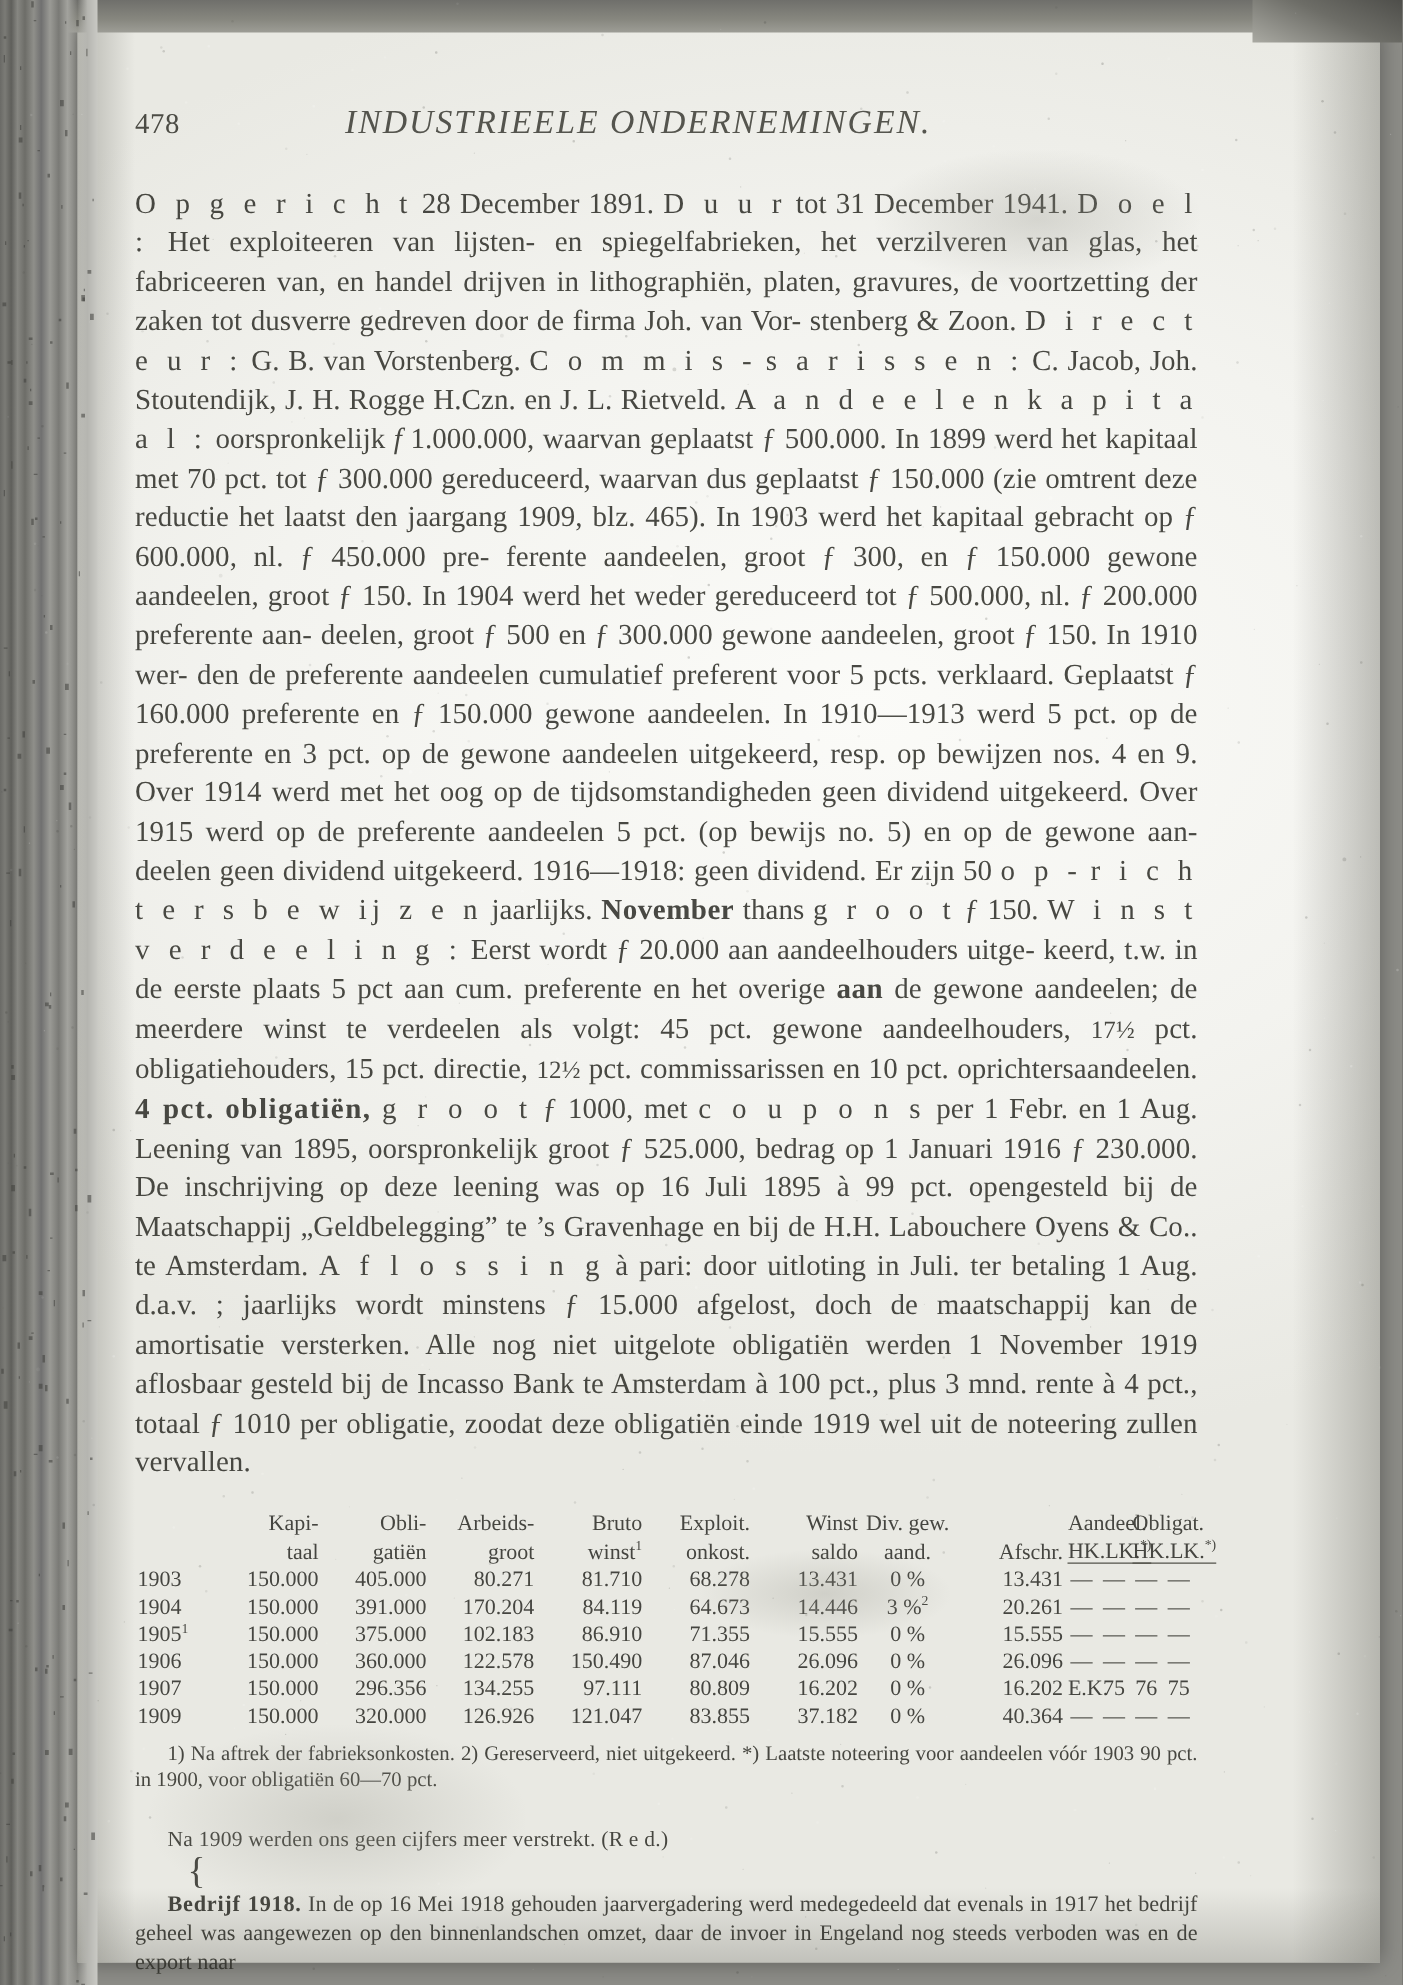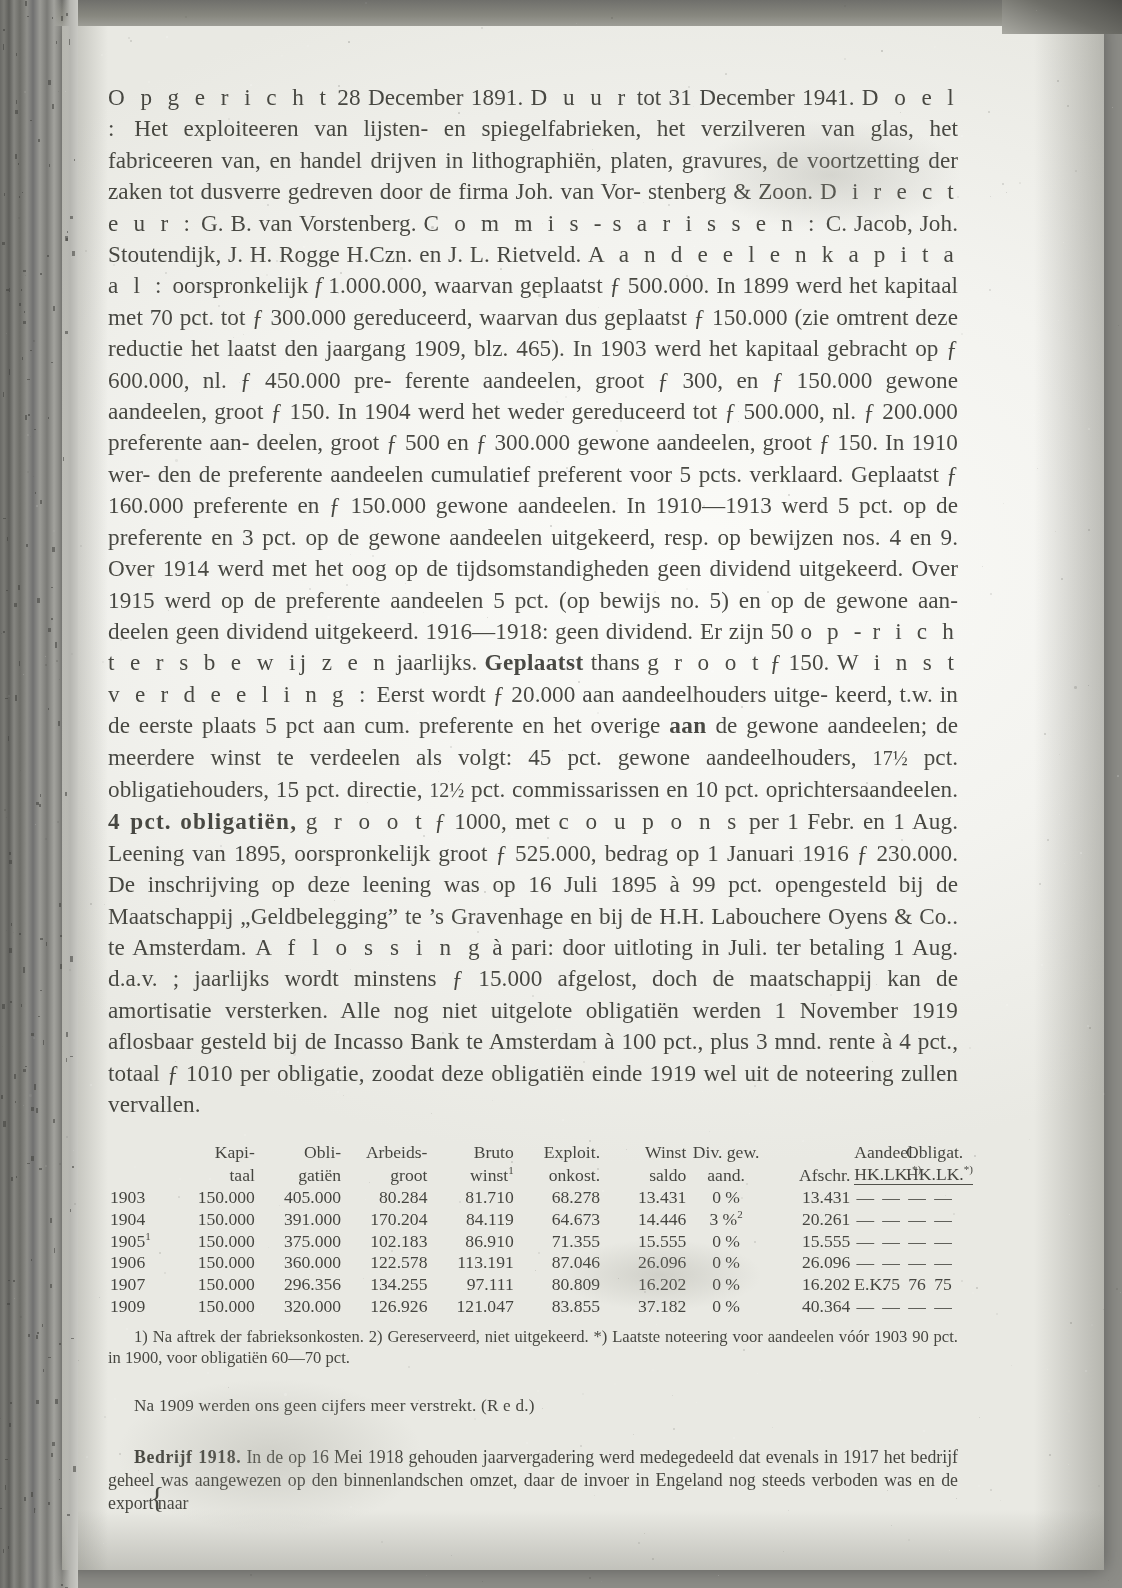--- a/index.html
+++ b/index.html
@@ -345,20 +345,24 @@
         <span class="speck" style="left:70px;top:1209px;width:1.4px;height:2.8px;"></span>
         <span class="speck" style="left:60px;top:935px;width:1.5px;height:2.2px;"></span>
         <span class="speck" style="left:53px;top:1119px;width:2.0px;height:4.4px;"></span>
         <span class="speck" style="left:31px;top:1156px;width:2.9px;height:4.9px;"></span>
         <span class="speck" style="left:16px;top:53px;width:0.8px;height:3.1px;"></span>
       </div>
   </div>
 
   <div class="ink">
 
+    <div class="runhead">
+      <span class="folio">478</span>
+      <span class="runtitle">INDUSTRIEELE ONDERNEMINGEN.</span>
+    </div>
 
     <div class="body">
       <p>
         <span class="sp">O p g e r i c h t</span>
         <span>28 December 1891.</span>
         <span class="sp">D u u r</span>
         <span>tot 31 December 1941.</span>
         <span class="sp">D o e l :</span>
         <span>Het exploiteeren van lijsten- en spiegelfabrieken, het verzilveren van glas,</span>
         <span>het fabriceeren van, en handel drijven in lithographiën, platen, gravures, de</span>
@@ -384,21 +388,21 @@
         <span>den de preferente aandeelen cumulatief preferent voor 5 pcts. verklaard.</span>
         <span>Geplaatst ƒ 160.000 preferente en ƒ 150.000 gewone aandeelen.  In 1910—1913</span>
         <span>werd 5 pct. op de preferente en 3 pct. op de gewone aandeelen uitgekeerd,</span>
         <span>resp. op bewijzen nos. 4 en 9.   Over 1914 werd met het oog op</span>
         <span>de tijdsomstandigheden geen dividend uitgekeerd.   Over 1915 werd</span>
         <span>op de preferente aandeelen 5 pct. (op bewijs no. 5) en op de gewone aan-</span>
         <span>deelen geen dividend uitgekeerd. 1916—1918: geen dividend. Er zijn 50</span>
         <span class="sp">o p -</span>
         <span class="sp">r i c h t e r s b e w ij z e n</span>
         <span>jaarlijks.</span>
-        <span class="bd">Geplaatst</span>
+        <span class="bd">November</span>
         <span>thans</span>
         <span class="sp">g r o o t</span>
         <span>ƒ 150.</span>
         <span class="sp">W i n s t v e r d e e l i n g :</span>
         <span>Eerst wordt ƒ 20.000 aan aandeelhouders uitge-</span>
         <span>keerd, t.w. in de eerste plaats 5 pct  aan cum. preferente en het overige</span>
         <span class="bd">aan</span>
         <span>de gewone aandeelen; de meerdere winst te verdeelen als volgt: 45 pct.</span>
         <span>gewone aandeelhouders,</span>
         <span class="frac">17½</span>
@@ -453,21 +457,21 @@
           <th class="c-afs">Afschr.</th>
           <th class="c-q" colspan="2"><span class="ul"><span>HK.LK.</span><sup>*)</sup></span></th>
           <th class="c-q" colspan="2"><span class="ul"><span>HK.LK.</span><sup>*)</sup></span></th>
         </tr>
       </thead>
       <tbody id="fin-body">
           <tr>
             <td class="c-year"><span>1903</span></td>
             <td class="c-num"><span>150.000</span></td>
             <td class="c-num"><span>405.000</span></td>
-            <td class="c-num"><span>80.284</span></td>
+            <td class="c-num"><span>80.271</span></td>
             <td class="c-num"><span>81.710</span></td>
             <td class="c-num"><span>68.278</span></td>
             <td class="c-num"><span>13.431</span></td>
             <td class="c-div"><span>0 %</span></td>
             <td class="c-afs"><span>13.431</span></td>
             <td class="c-q dash"><span>—</span></td>
             <td class="c-q dash"><span>—</span></td>
             <td class="c-q dash"><span>—</span></td>
             <td class="c-q dash"><span>—</span></td>
           </tr>
@@ -499,21 +503,21 @@
             <td class="c-q dash"><span>—</span></td>
             <td class="c-q dash"><span>—</span></td>
             <td class="c-q dash"><span>—</span></td>
             <td class="c-q dash"><span>—</span></td>
           </tr>
           <tr>
             <td class="c-year"><span>1906</span></td>
             <td class="c-num"><span>150.000</span></td>
             <td class="c-num"><span>360.000</span></td>
             <td class="c-num"><span>122.578</span></td>
-            <td class="c-num"><span>113.191</span></td>
+            <td class="c-num"><span>150.490</span></td>
             <td class="c-num"><span>87.046</span></td>
             <td class="c-num"><span>26.096</span></td>
             <td class="c-div"><span>0 %</span></td>
             <td class="c-afs"><span>26.096</span></td>
             <td class="c-q dash"><span>—</span></td>
             <td class="c-q dash"><span>—</span></td>
             <td class="c-q dash"><span>—</span></td>
             <td class="c-q dash"><span>—</span></td>
           </tr>
           <tr>

